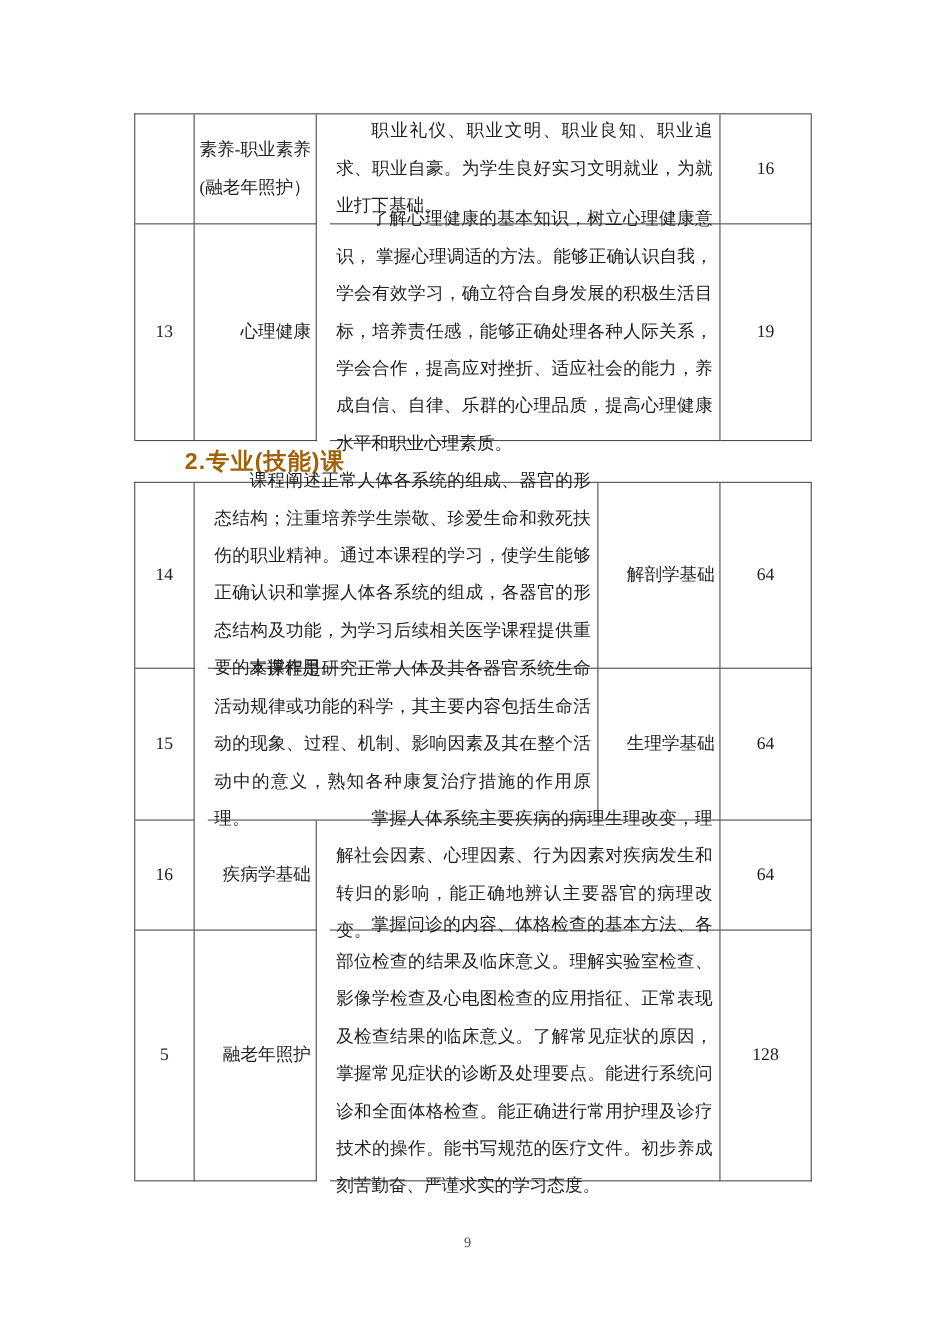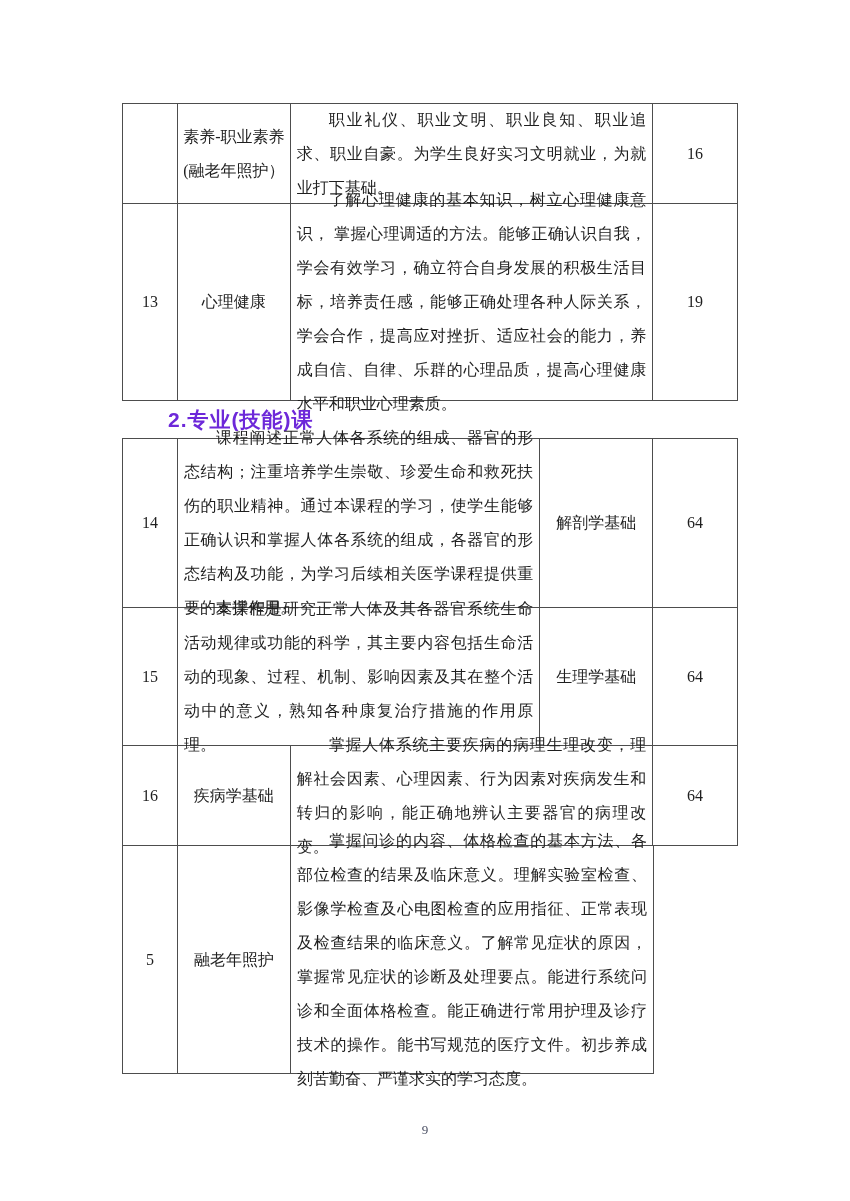--- a/index.html
+++ b/index.html
@@ -17,37 +17,37 @@
   .tbl1{top:103px;}
   .tbl2{top:438px;}
   .row{display:flex;box-sizing:border-box;}
   .cell{
     border-right:1px solid #4d4d4d;border-bottom:1px solid #4d4d4d;
     box-sizing:border-box;display:flex;align-items:center;justify-content:center;
     font-size:16px;
   }
   .c-num{width:55px;}
   .c-name{width:113px;padding:0 4px;text-align:center;}
-  .c-name .inner{line-height:34px;width:100%;}
-  .c-desc{width:363px;justify-content:flex-start;}
+  .c-name .inner{line-height:34px;width:100%;text-align:right;}
+  .c-desc{width:363px;justify-content:flex-start;margin-left:12px;}
   .c-desc .inner{
     width:100%;padding:0 6px;box-sizing:border-box;
     text-indent:2em;text-align:justify;line-height:34px;
   }
   .c-hours{width:85px;}
   .h-a{height:100px;}
   .h-b{height:197px;}
   .h-c{height:169px;}
   .h-d{height:138px;}
   .h-e{height:100px;}
   .h-f{height:228px;}
   .section-heading{
     position:absolute;left:168px;top:404px;height:32px;
     font-family:"Liberation Sans","DejaVu Sans",sans-serif;
-    font-weight:bold;font-size:21px;color:#6d28d9;line-height:32px;
+    font-weight:bold;font-size:21px;color:#a16207;line-height:32px;
     letter-spacing:1px;
   }
   .page-number{
     position:absolute;left:0;right:0;top:1122px;text-align:center;
     font-size:13px;color:#4a4f63;
   }
 </style>
 </head>
 <body>
 
@@ -110,18 +110,19 @@
       <div class="cell c-hours">64</div>
     </div>
     <div class="row h-f">
       <div class="cell c-num">5</div>
       <div class="cell c-name">
         <div class="inner">融老年照护</div>
       </div>
       <div class="cell c-desc">
         <div class="inner">掌握问诊的内容、体格检查的基本方法、各部位检查的结果及临床意义。理解实验室检查、影像学检查及心电图检查的应用指征、正常表现及检查结果的临床意义。了解常见症状的原因，掌握常见症状的诊断及处理要点。能进行系统问诊和全面体格检查。能正确进行常用护理及诊疗技术的操作。能书写规范的医疗文件。初步养成刻苦勤奋、严谨求实的学习态度。</div>
       </div>
+      <div class="cell c-hours">128</div>
     </div>
   </div>
 
   <div class="page-number">9</div>
 
 </div>
 
 </body></html>

